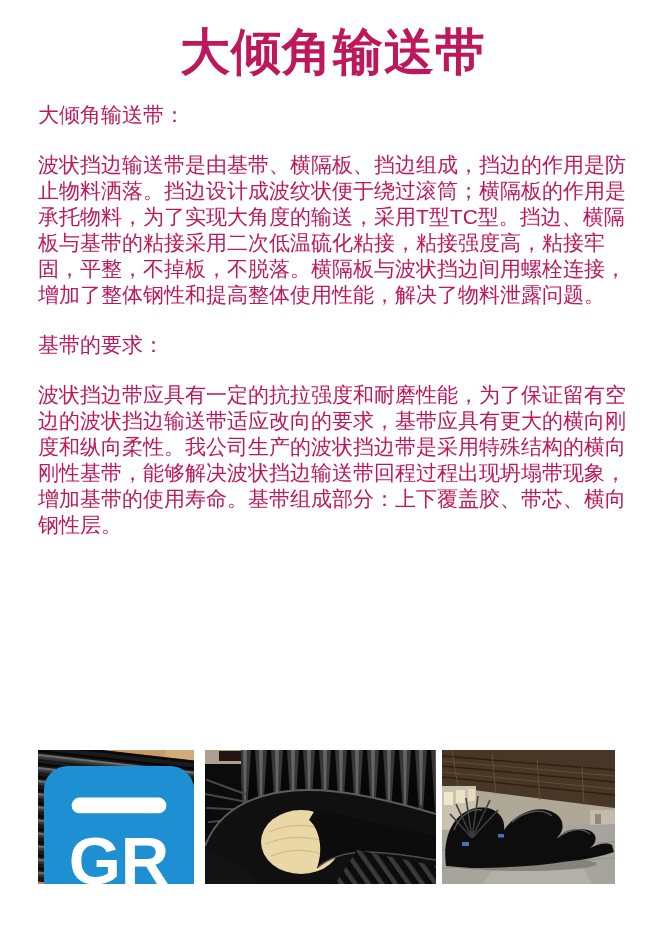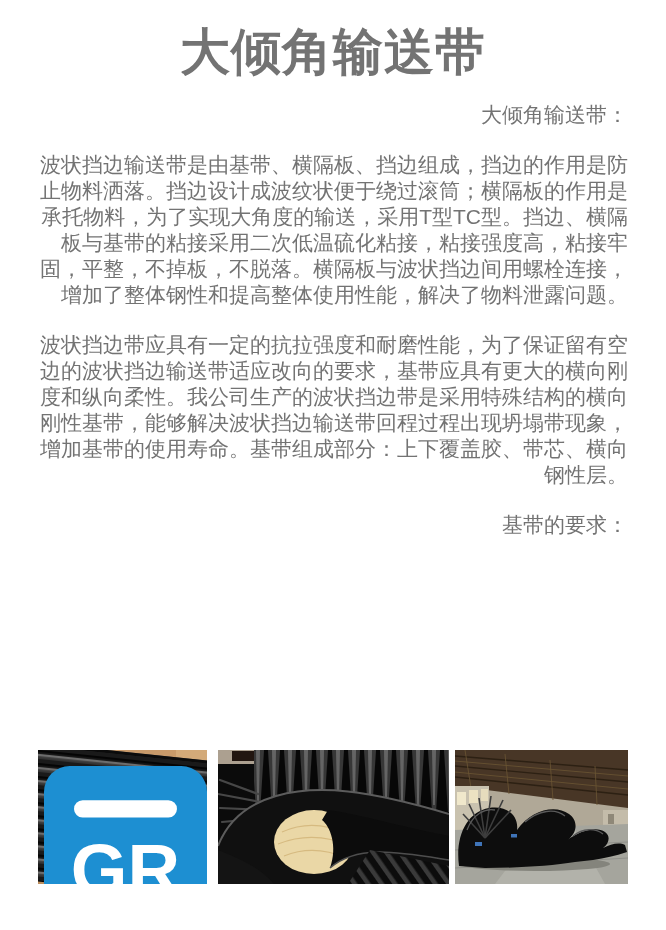--- a/index.html
+++ b/index.html
@@ -3,67 +3,67 @@
 <meta charset="utf-8">
 <style>
   * { margin:0; padding:0; box-sizing:border-box; }
   html,body { background:#ffffff; }
   .page {
     position:relative;
     width:666px; height:930px;
     background:#ffffff;
     overflow:hidden;
     font-family:"Liberation Sans","DejaVu Sans",sans-serif;
-    color:#737373;
+    color:#be185d;
   }
   .title {
     padding-top:22px;
     font-size:50px;
     font-weight:700;
     line-height:60px;
     text-align:center;
     letter-spacing:1px;
   }
   .article {
     margin-top:20px;
     padding:0 38px;
     font-size:21px;
     line-height:26px;
-    text-align:right;
+    text-align:left;
   }
   .article p { margin:0 0 24px 0; }
   .gallery {
     position:absolute;
     left:38px; top:750px;
     width:590px; height:134px;
     display:flex;
   }
   .fig { position:relative; height:134px; overflow:hidden; flex:none; }
-  .fig-1 { width:169px; margin-right:11px; }
+  .fig-1 { width:156px; margin-right:11px; }
   .fig-2 { width:231px; margin-right:6px; }
   .fig-3 { width:173px; }
   .fig svg { display:block; width:100%; height:100%; }
   .logo {
     position:absolute; left:6px; top:16px;
     display:flex; align-items:flex-start;
   }
   .logo-mark { width:38px; height:38px; flex:none; }
 </style>
 </head>
 <body>
 
 <div class="page">
 
   <h1 class="title">大倾角输送带</h1>
 
   <div class="article">
     <p>大倾角输送带：</p>
     <p>波状挡边输送带是由基带、横隔板、挡边组成，挡边的作用是防止物料洒落。挡边设计成波纹状便于绕过滚筒；横隔板的作用是承托物料，为了实现大角度的输送，采用T型TC型。挡边、横隔板与基带的粘接采用二次低温硫化粘接，粘接强度高，粘接牢固，平整，不掉板，不脱落。横隔板与波状挡边间用螺栓连接，增加了整体钢性和提高整体使用性能，解决了物料泄露问题。</p>
+    <p>基带的要求：</p>
     <p>波状挡边带应具有一定的抗拉强度和耐磨性能，为了保证留有空边的波状挡边输送带适应改向的要求，基带应具有更大的横向刚度和纵向柔性。我公司生产的波状挡边带是采用特殊结构的横向刚性基带，能够解决波状挡边输送带回程过程出现坍塌带现象，增加基带的使用寿命。基带组成部分：上下覆盖胶、带芯、横向钢性层。</p>
-    <p>基带的要求：</p>
   </div>
 
   <div class="gallery">
 
     <div class="fig fig-1">
       <svg viewBox="0 0 169 134" preserveAspectRatio="none">
         <defs>
           <pattern id="ribs1" width="13" height="13" patternUnits="userSpaceOnUse">
             <rect width="13" height="13" fill="#1a1a1a"></rect>
             <rect width="13" height="2.6" fill="#6d6d6d"></rect>

